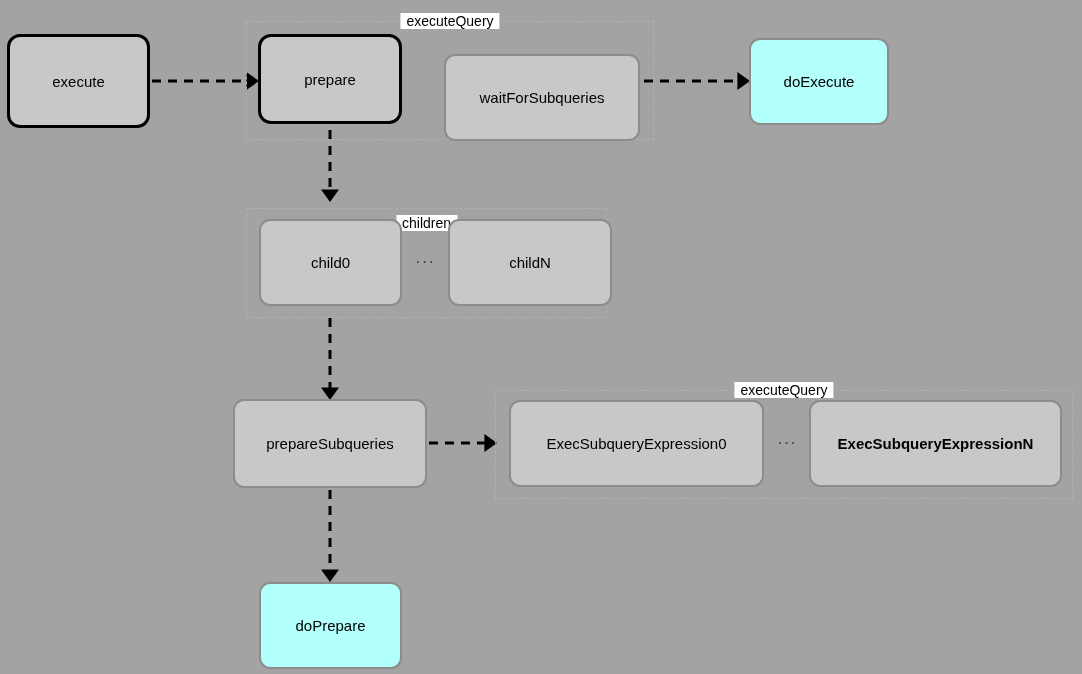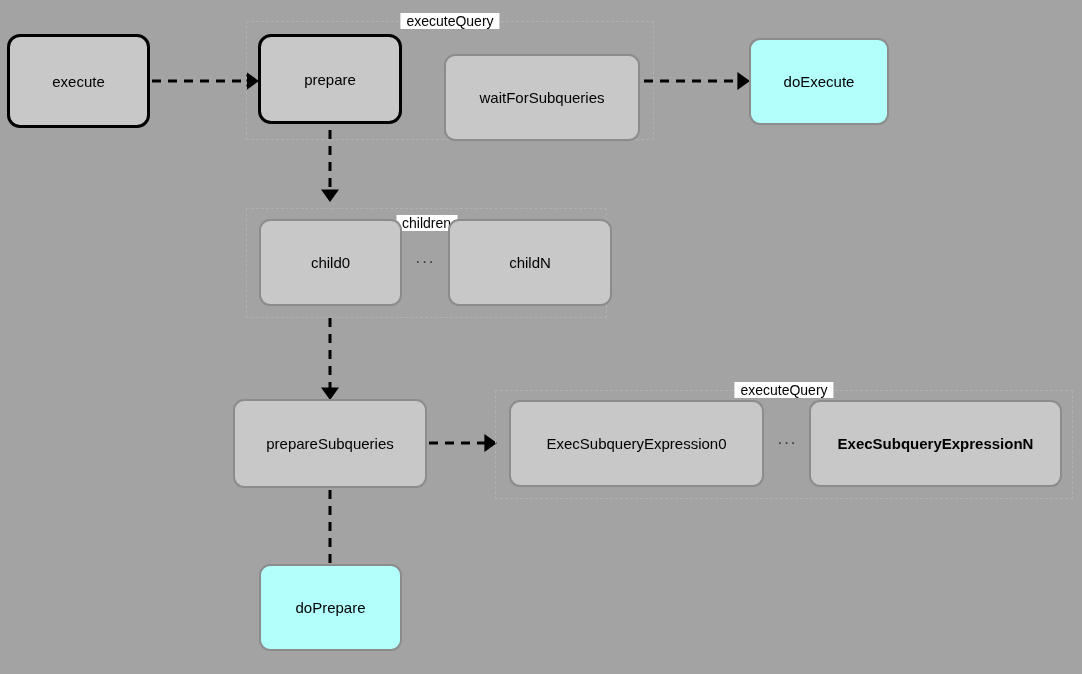--- a/index.html
+++ b/index.html
@@ -108,20 +108,20 @@
   <div id="nodes-layer">
       <div class="node emph" style="left: 7px; top: 34px; width: 143px; height: 94px;">execute</div>
       <div class="node emph" style="left: 258px; top: 34px; width: 144px; height: 90px;">prepare</div>
       <div class="node" style="left: 444px; top: 38px; width: 196px; height: 87px; margin-top: 16px;">waitForSubqueries</div>
       <div class="node cyan" style="left: 749px; top: 38px; width: 140px; height: 87px;">doExecute</div>
       <div class="node" style="left: 259px; top: 219px; width: 143px; height: 87px;">child0</div>
       <div class="node" style="left: 448px; top: 219px; width: 164px; height: 87px;">childN</div>
       <div class="node" style="left: 233px; top: 399px; width: 194px; height: 89px;">prepareSubqueries</div>
       <div class="node" style="left: 509px; top: 400px; width: 255px; height: 87px;">ExecSubqueryExpression0</div>
       <div class="node" style="left: 809px; top: 400px; width: 253px; height: 87px; font-weight: bold;">ExecSubqueryExpressionN</div>
-      <div class="node cyan" style="left: 259px; top: 564px; width: 143px; height: 87px;">doPrepare</div>
+      <div class="node cyan" style="left: 259px; top: 582px; width: 143px; height: 87px;">doPrepare</div>
     </div>
   <div id="ellipsis-layer">
       <div class="ellipsis" style="left: 425px; top: 262px;">···</div>
       <div class="ellipsis" style="left: 787px; top: 443px;">···</div>
     </div>
 
 </div>
 
 </body></html>

